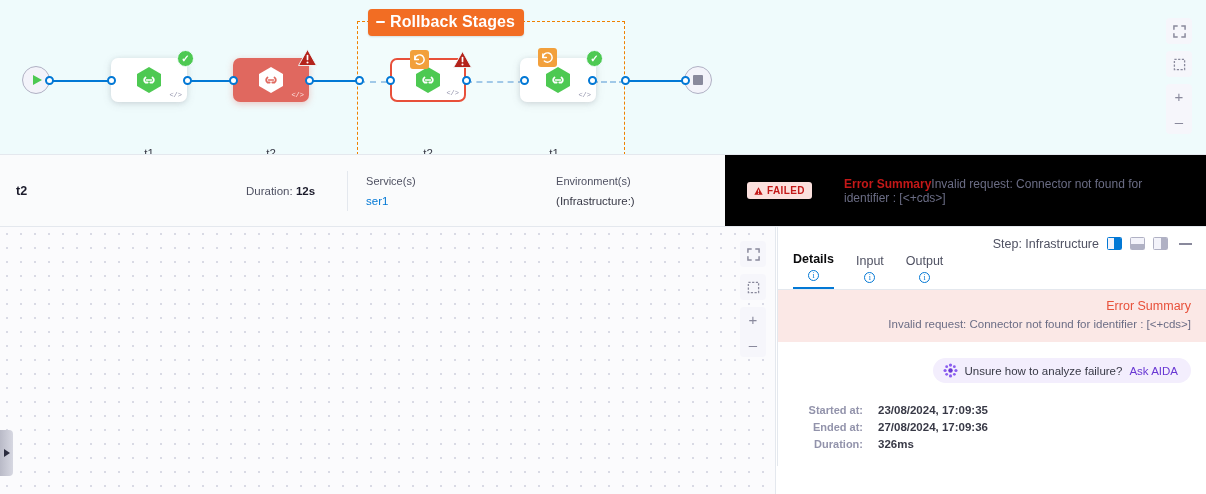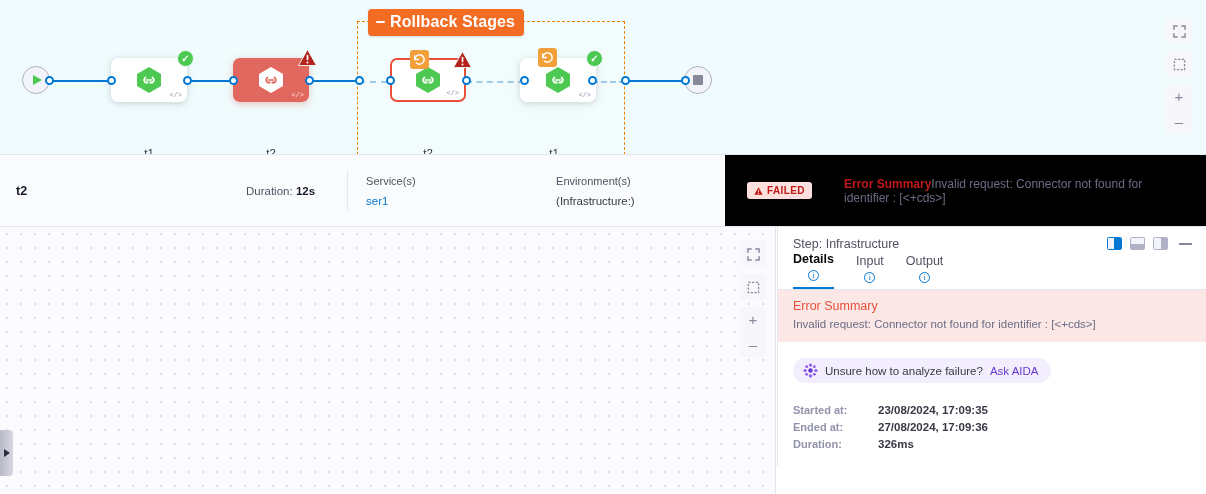--- a/index.html
+++ b/index.html
@@ -168,20 +168,21 @@
     border-left: 6px solid #2b2c3e;
     border-top: 4px solid transparent;
     border-bottom: 4px solid transparent;
   }
 
   
   .details {
     position: absolute; left: 777px; top: 227px; width: 429px; height: 239px;
     background: #ffffff; display: flex; flex-direction: column;
     border-left: 1px solid #e4e8ee;
+    text-align: right;
   }
   .det-head {
     height: 33px; display: flex; align-items: center; padding: 0 14px 0 15px; gap: 8px;
   }
   .det-title { font-size: 12.5px; color: #4f5162; flex: 1; }
   .panel-icon { width: 15px; height: 13px; border: 1.5px solid #b0b1c4; border-radius: 1.5px; cursor: pointer; position: relative; overflow: hidden; background: #f3f3fa; }
   .panel-icon.active { border-color: #0278d5; }
   .panel-icon.active::after { content:''; position:absolute; right:0; top:0; bottom:0; width:7px; background:#0278d5; }
   .panel-icon.bottom::after { content:''; position:absolute; left:0; right:0; bottom:0; height:5px; background:#b0b1c4; }
   .panel-icon.right::after { content:''; position:absolute; right:0; top:0; bottom:0; width:6px; background:#b0b1c4; }

